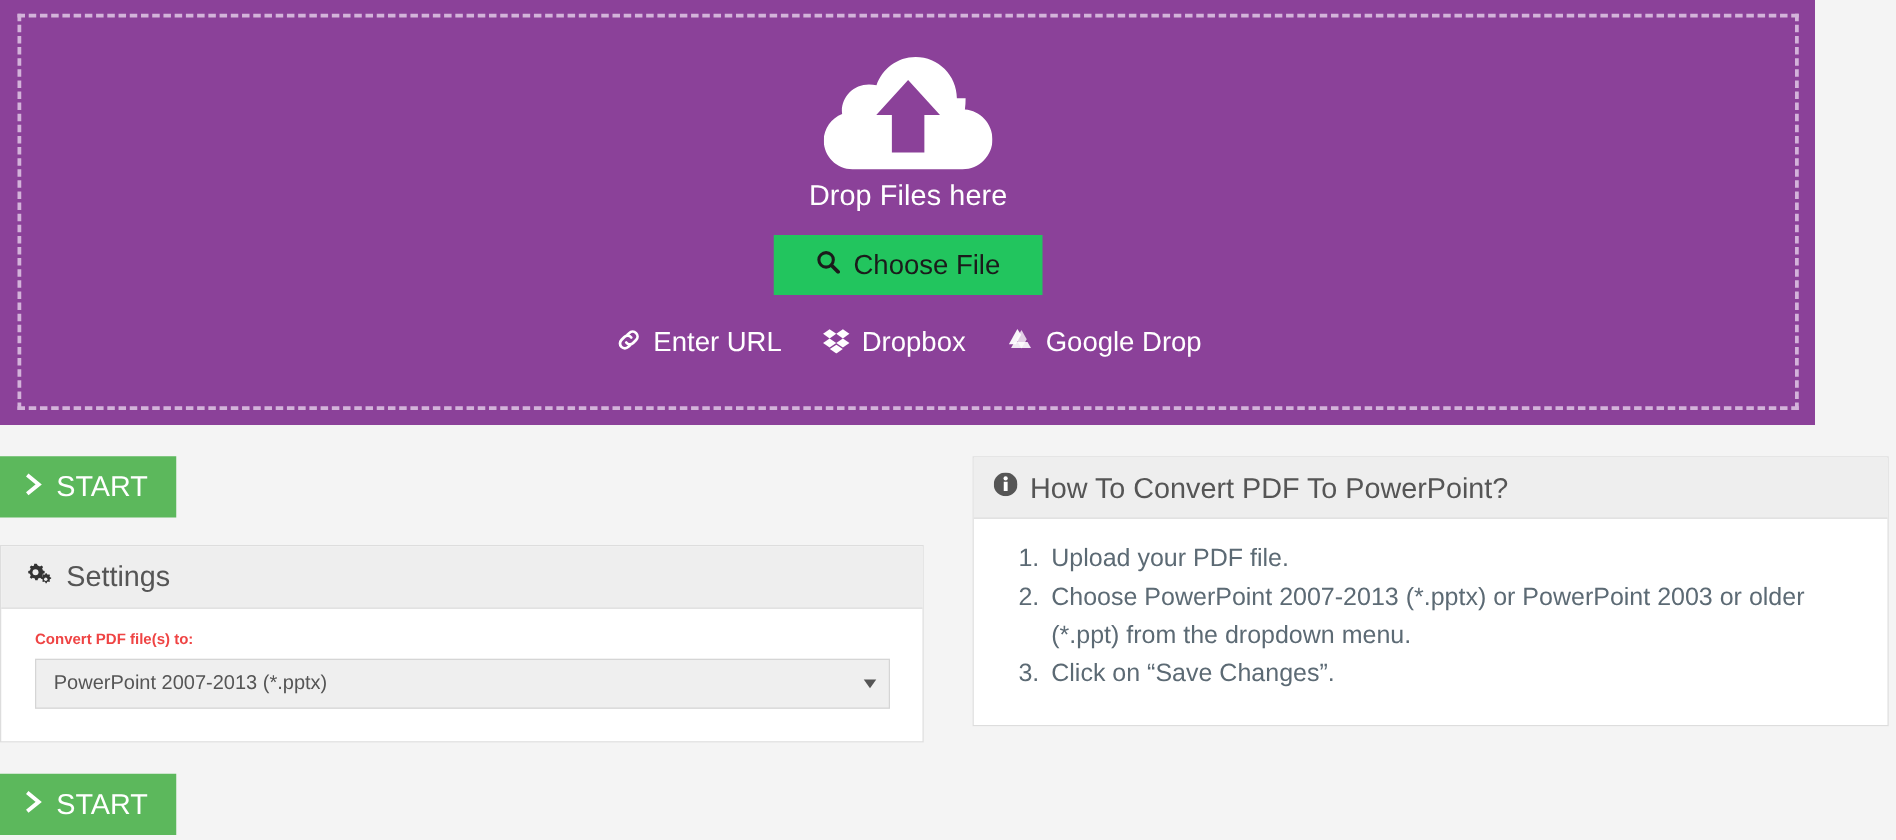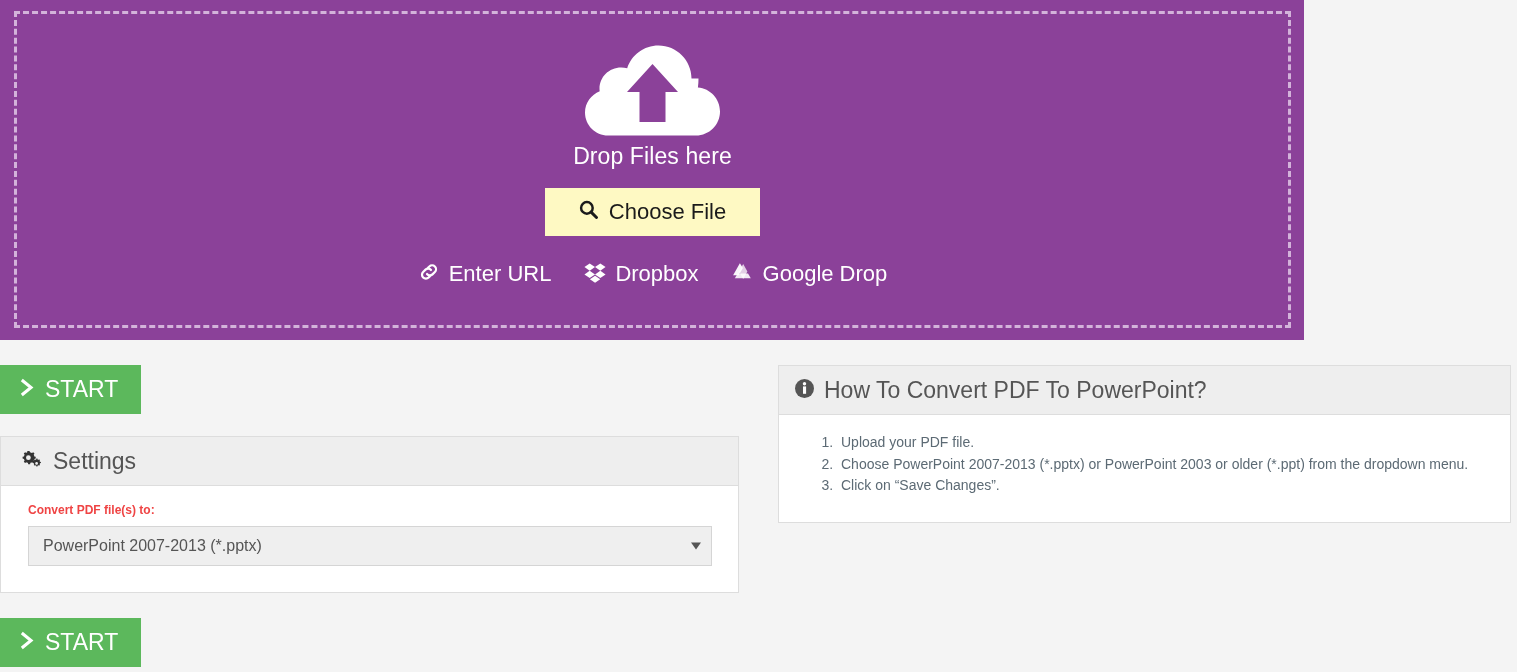--- a/index.html
+++ b/index.html
@@ -11,21 +11,21 @@
     overflow: hidden;
     background: #f4f4f4;
     font-family: "Liberation Sans", sans-serif;
     color: #333;
   }
 
   
   .dropzone-outer {
     position: absolute;
     left: 0; top: 0;
-    width: 1304px;
+    width: 1452px;
     height: 340px;
     background: #8b4199;
   }
   .dropzone-inner {
     position: absolute;
     left: 14px; top: 11px;
     right: 13px; bottom: 12px;
     border: 3px dashed #d3b3da;
     display: flex;
     flex-direction: column;
@@ -36,21 +36,21 @@
   .cloud-icon { width: 135px; height: 105px; display: block; }
   .drop-text {
     color: #ffffff;
     font-size: 23px;
     line-height: 1;
     margin-top: 6px;
     letter-spacing: .1px;
   }
   .choose-file-btn {
     margin-top: 20px;
-    background: #fef9c3;
+    background: #22c55e;
     border: none;
     color: #1b1b1b;
     font-family: "Liberation Sans", sans-serif;
     font-size: 22px;
     padding: 12px 34px;
     display: inline-flex;
     align-items: center;
     gap: 11px;
     cursor: pointer;
     line-height: 1.1;
@@ -160,21 +160,21 @@
     position: absolute;
     left: 778px;
     top: 340px;
     width: 728px;
   }
   .howto-panel { width: 733px; margin-top: 25px; }
   .howto-list {
     margin: 0;
     padding-left: 31px;
     color: #5c6a74;
-    font-size: 14px;
+    font-size: 20px;
     line-height: 1.52;
   }
   .howto-list li { margin: 0; padding-left: 4px; }
 </style>
 </head>
 <body>
 
 <div class="dropzone-outer">
   <div class="dropzone-inner">
 

